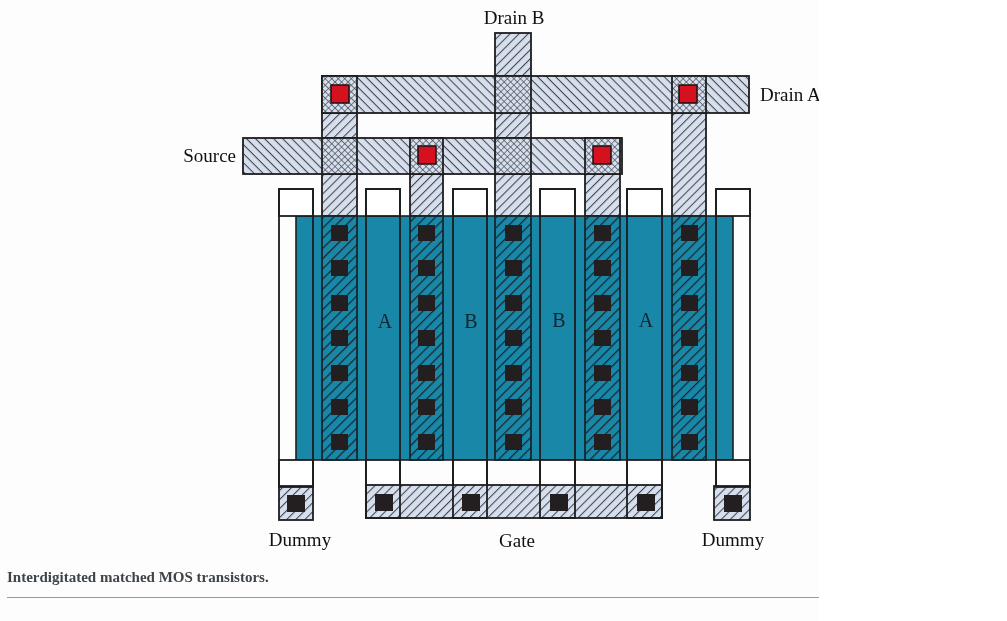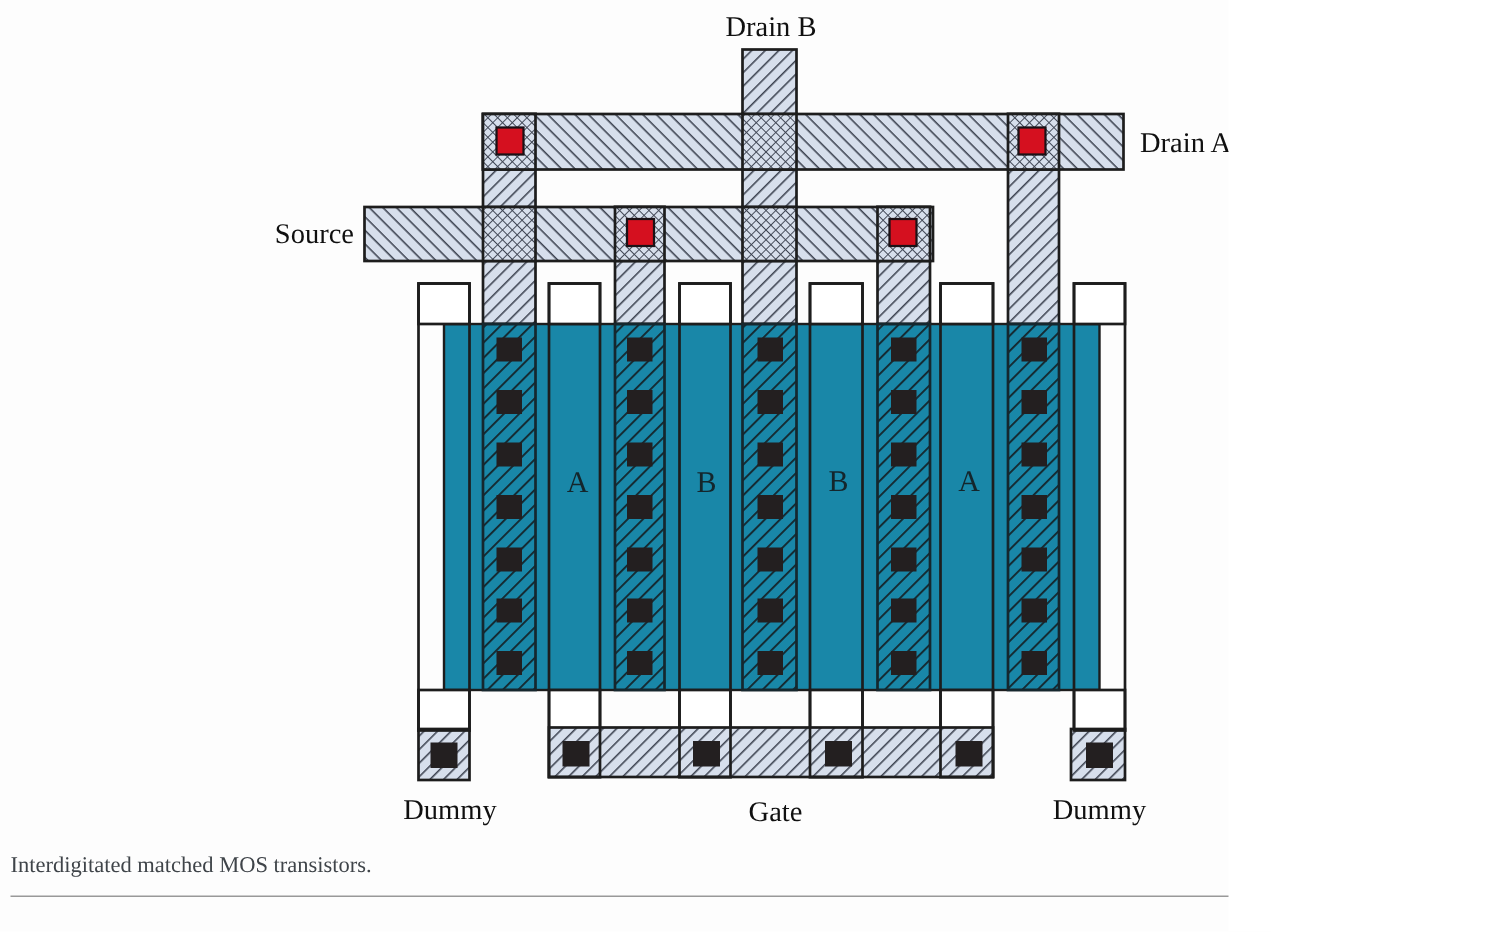--- a/index.html
+++ b/index.html
@@ -17,21 +17,21 @@
   .ol{stroke:var(--c-outline,#1d1d1d);stroke-width:1.8;}
   .olt{stroke:var(--c-hatch-line-on-active,#15272e);stroke-width:1.8;fill:url(#hT);}
   .teal{fill:var(--c-active-area,#1987a8);stroke:var(--c-outline,#1d1d1d);stroke-width:1.6;}
   .wcap{fill:#ffffff;stroke:var(--c-outline,#1d1d1d);stroke-width:1.8;}
   .wline{fill:none;stroke:var(--c-outline,#1d1d1d);stroke-width:1.8;}
   .ctc{fill:var(--c-contact,#231f20);}
   .via{fill:var(--c-via,#d5101f);stroke:#1a1116;stroke-width:1.5;}
   .lbl{font-family:"Liberation Serif","DejaVu Serif",serif;font-size:19px;fill:var(--c-label-text,#101010);}
   .lblab{font-family:"Liberation Serif","DejaVu Serif",serif;font-size:20px;fill:var(--c-region-text,#14262c);}
 
-  .caption{position:absolute;left:7px;top:569px;font-size:15px;color:var(--c-caption-text,#3f4449);}
+  .caption{position:absolute;left:7px;top:569px;font-size:15px;color:var(--c-caption-text,#3f4449);font-weight:bold;}
   .rule{position:absolute;left:7px;top:597px;width:990px;height:0;border-top:1px solid var(--c-rule,#999999);}
 </style>
 </head>
 <body>
 
 <div class="stage">
   <svg width="1007" height="621" viewBox="0 0 1007 621">
     <defs>
       <pattern id="hB" patternUnits="userSpaceOnUse" width="6.4" height="6.4" patternTransform="rotate(45)">
         <rect class="pbg" width="6.5" height="6.5"></rect>

